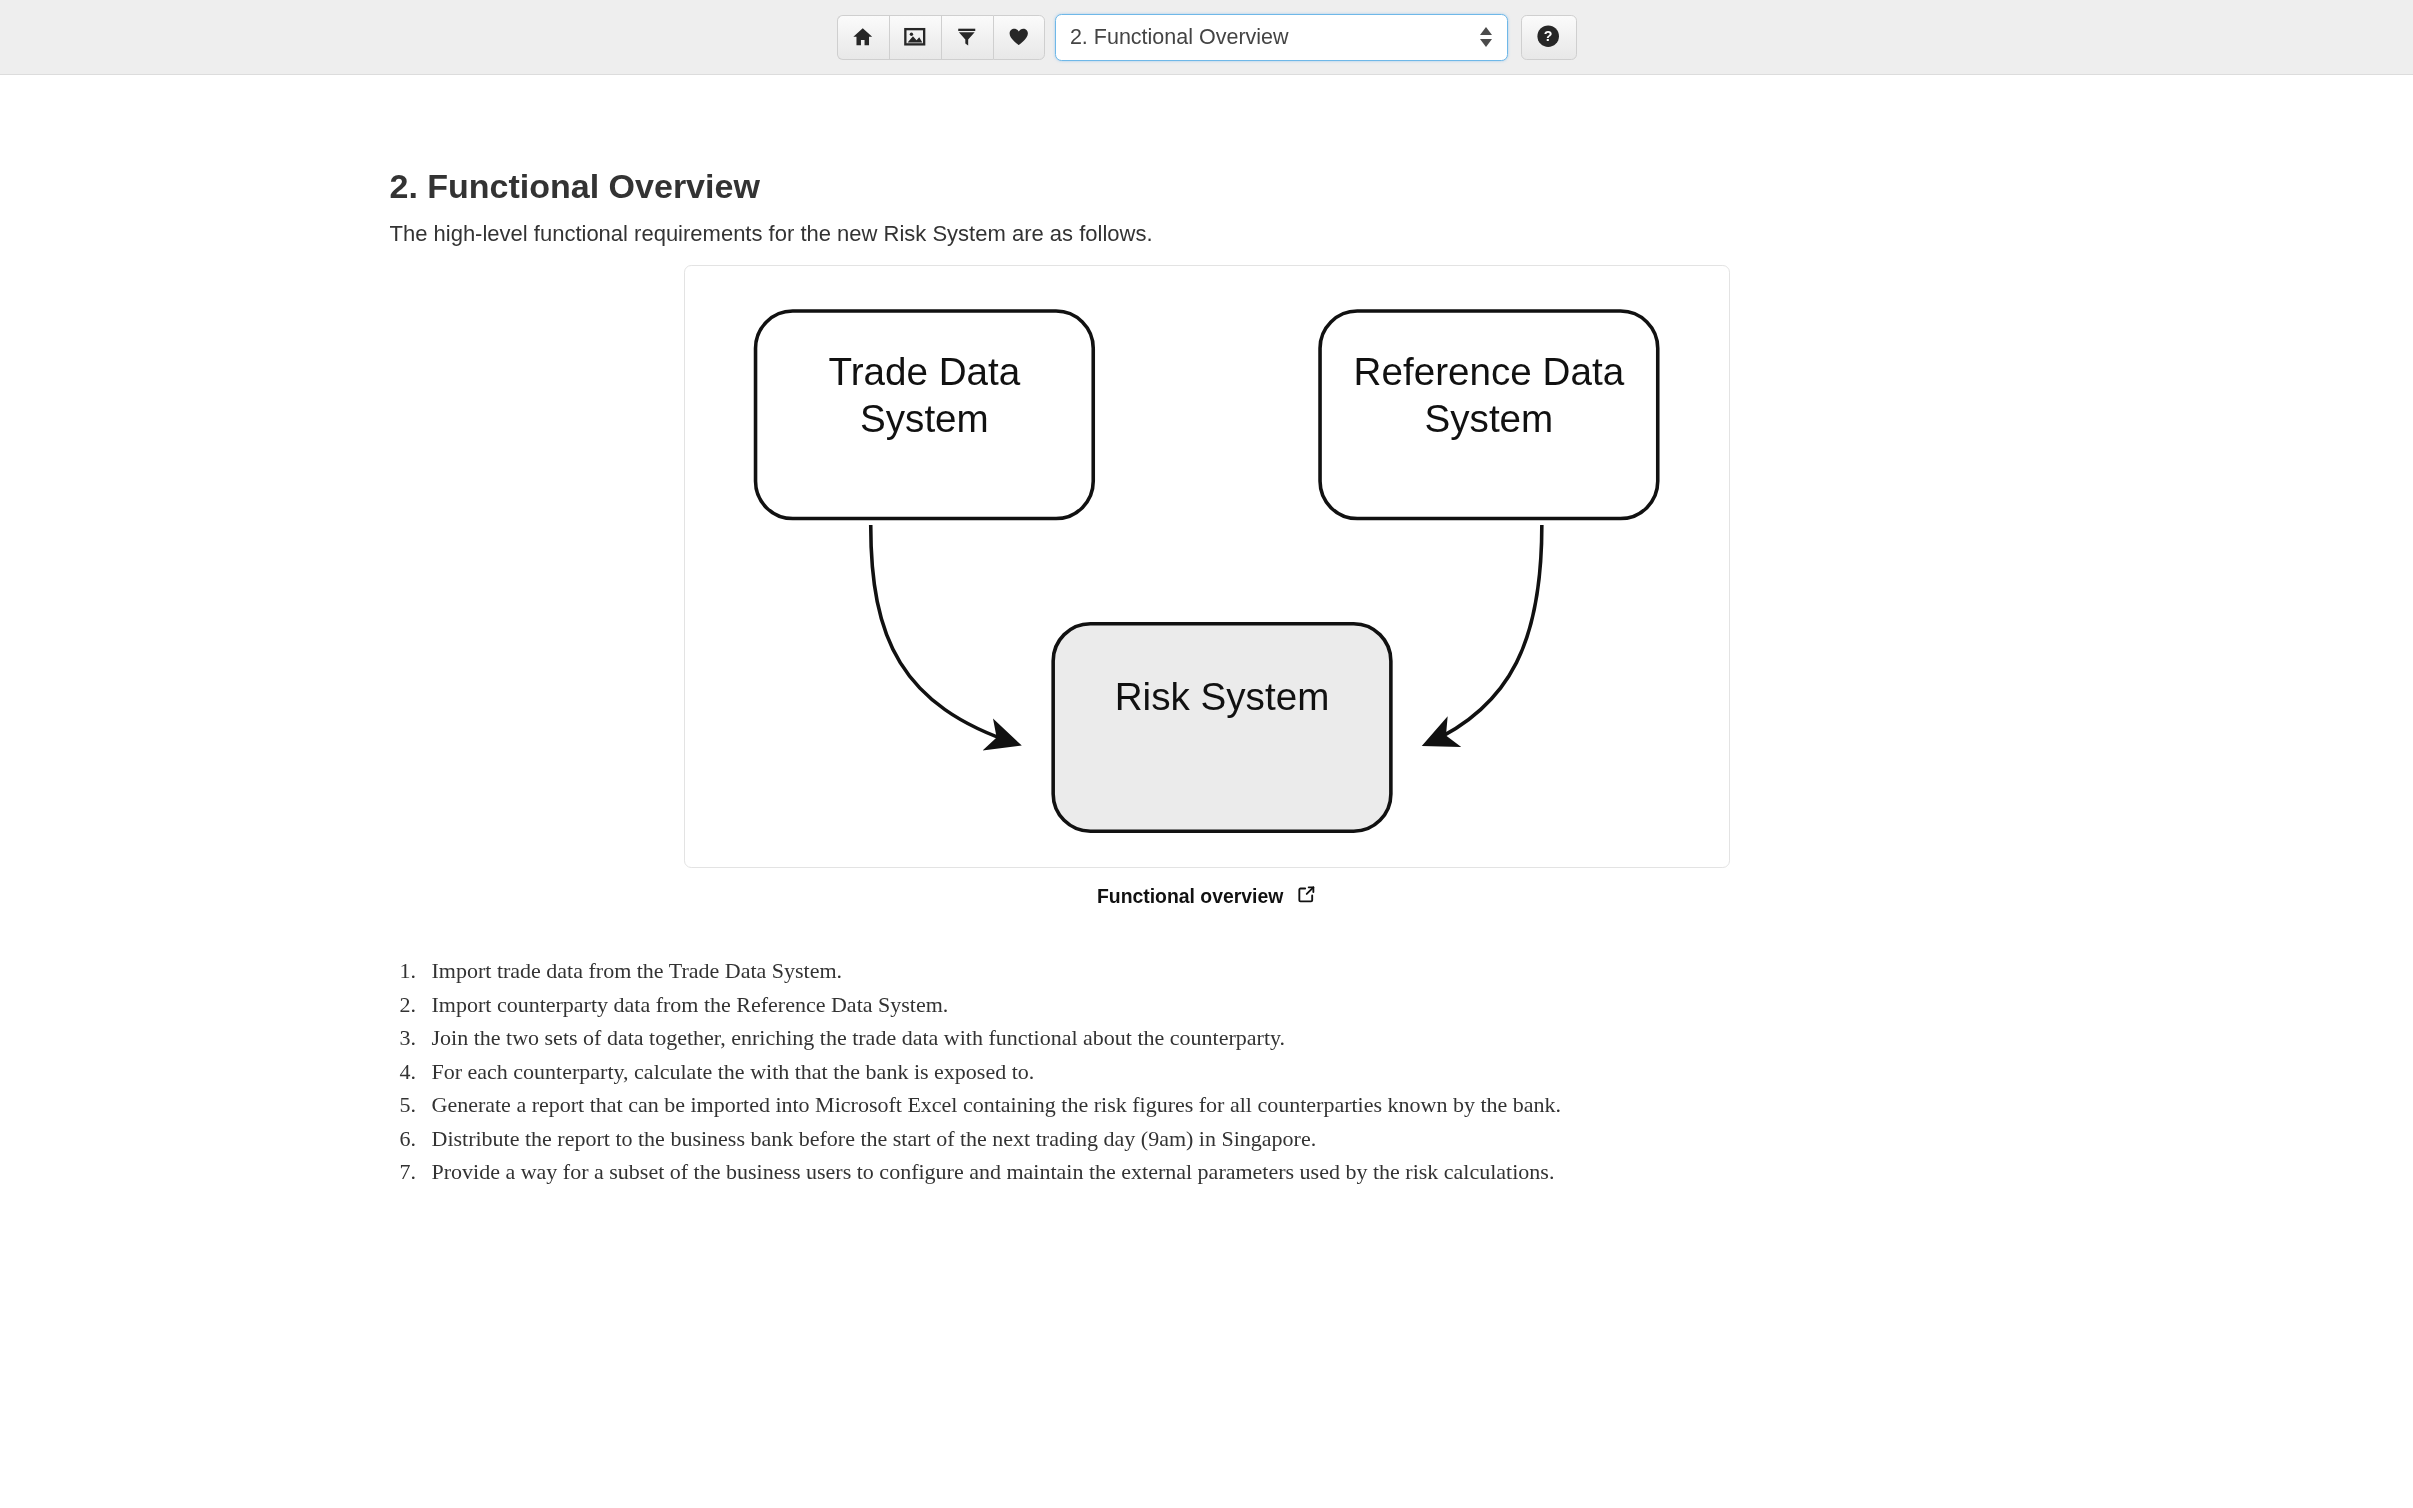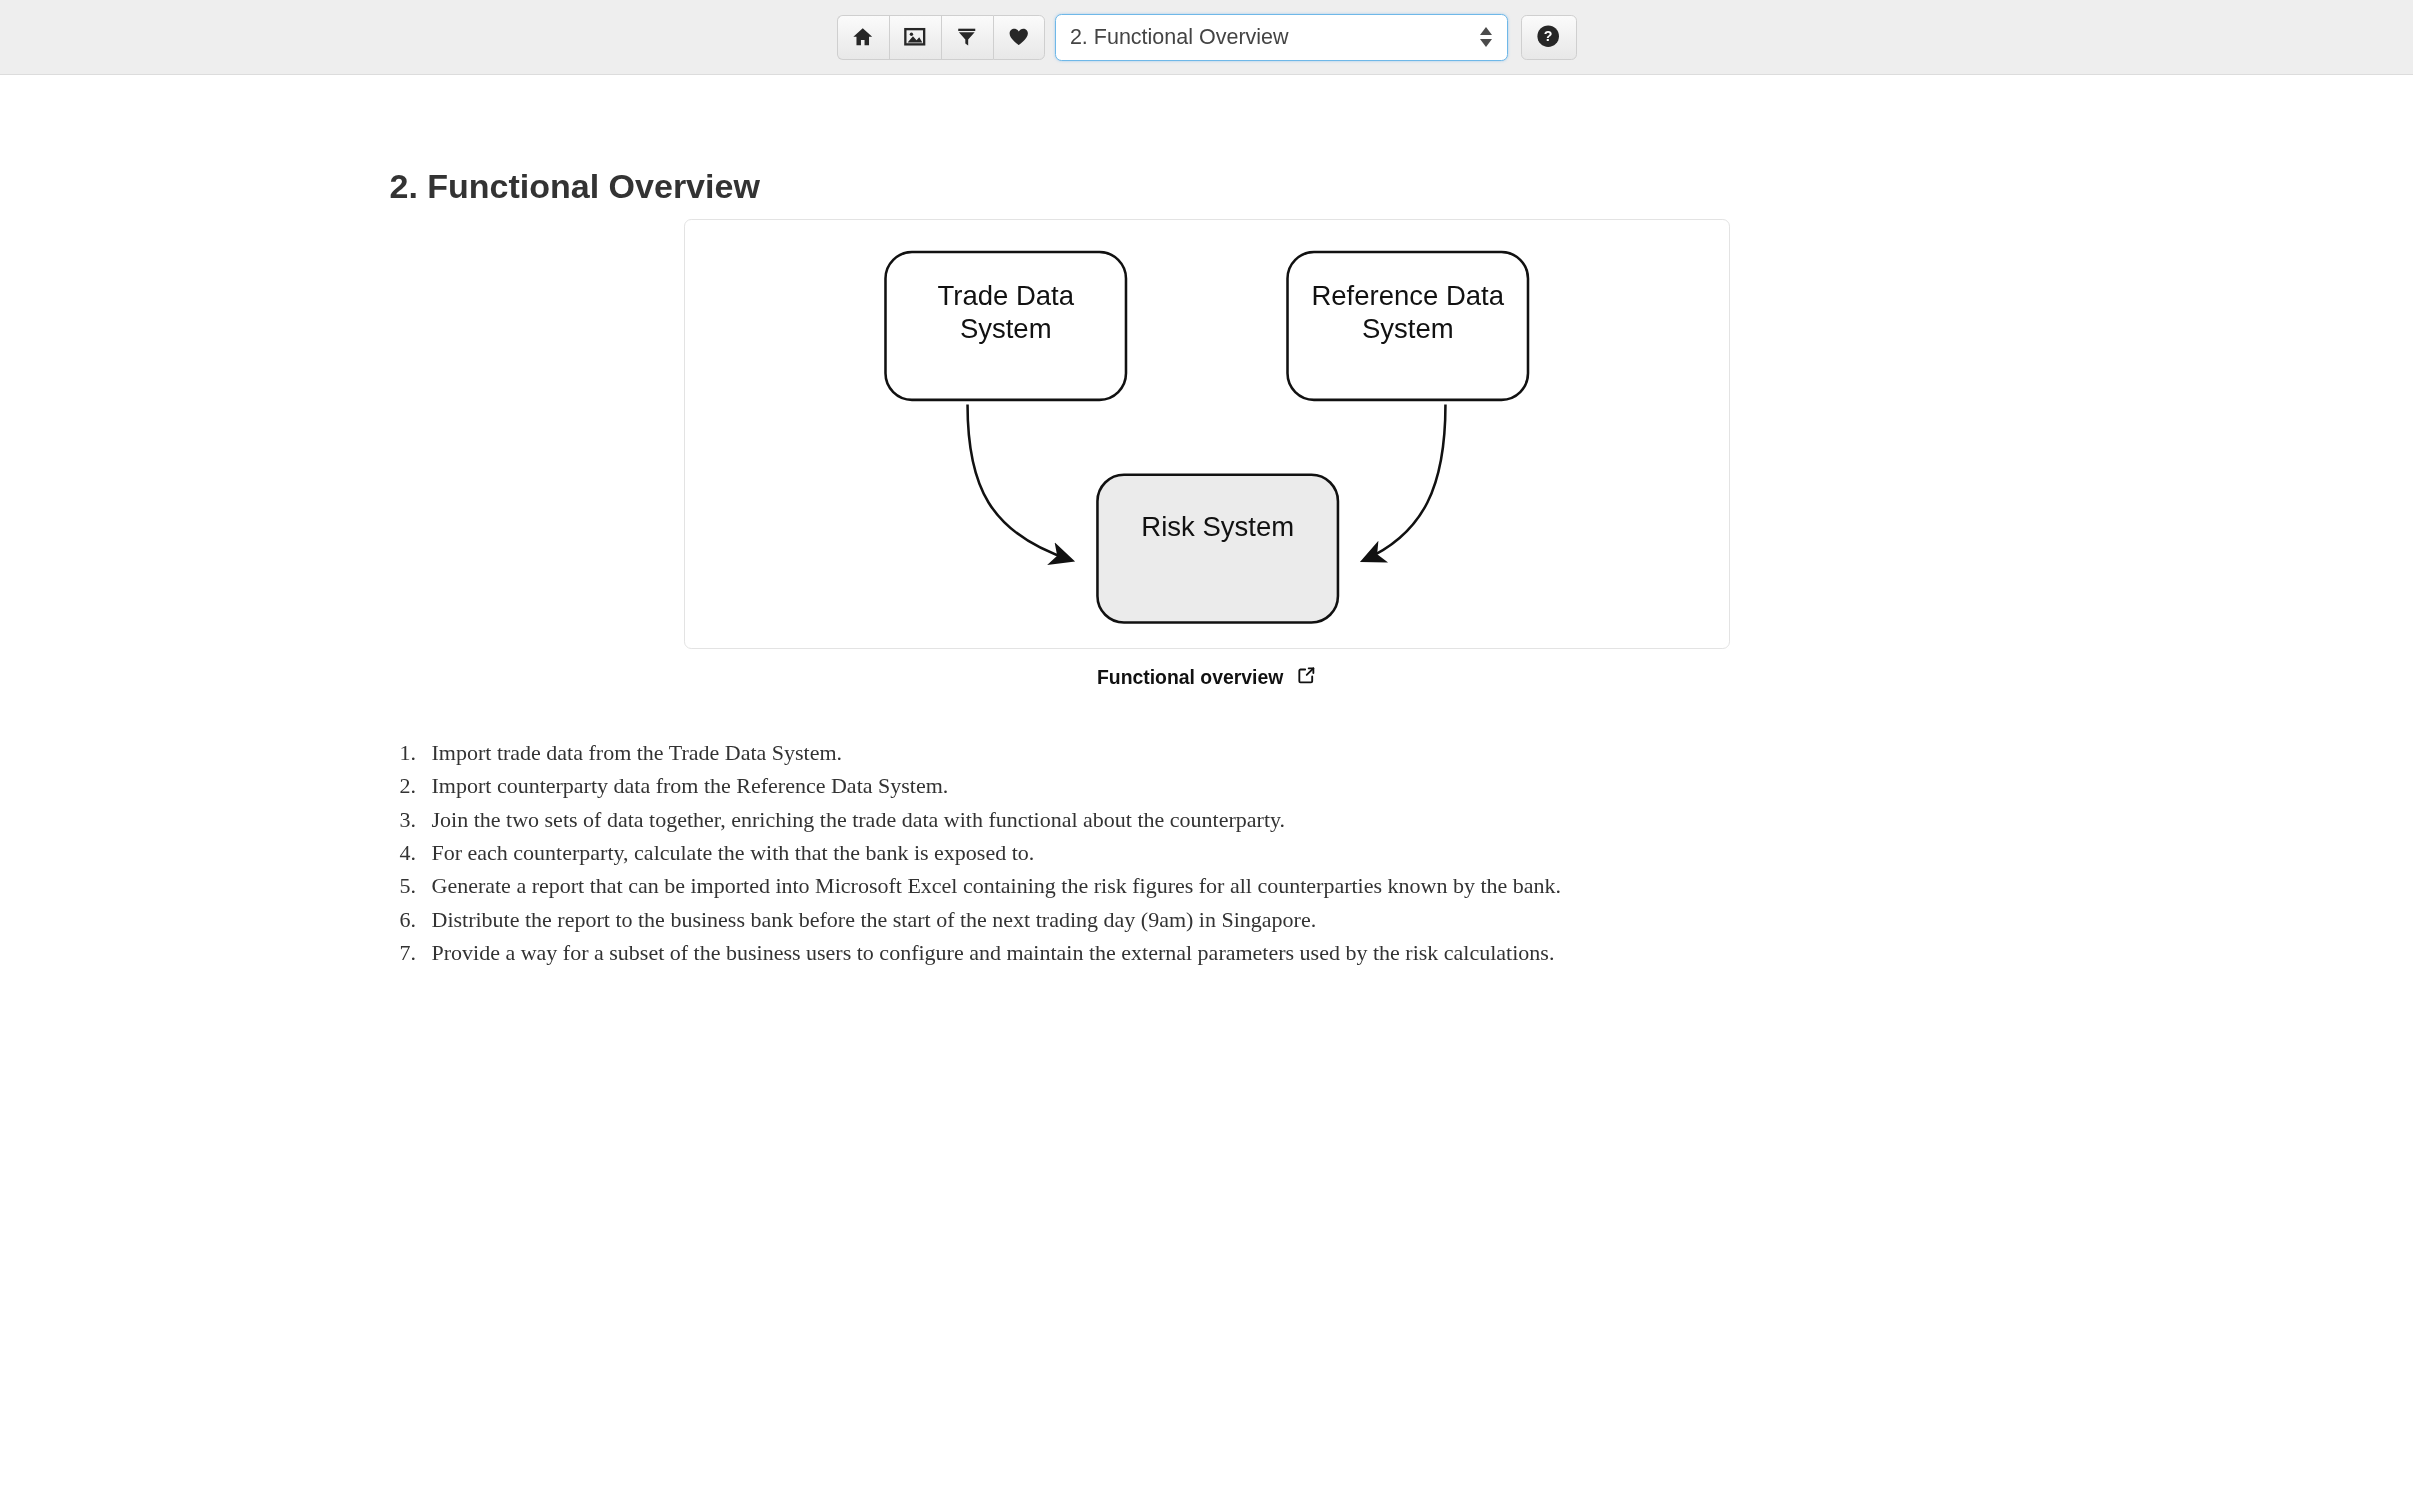--- a/index.html
+++ b/index.html
@@ -151,21 +151,21 @@
   }
 
   
   .figure {
     display: flex;
     flex-direction: column;
     align-items: center;
   }
   .figure-frame {
     width: 1046px;
-    height: 430px;
+    height: 603px;
     border: 1.4px solid #e3e3e3;
     border-radius: 7.2px;
     background: #ffffff;
     box-sizing: border-box;
     position: relative;
   }
   .figure-frame svg { display:block; width:100%; height:100%; }
   .figure-caption {
     margin-top: 17px;
     font-size: 19.4px;
@@ -277,20 +277,21 @@
   </div>
 </div>
 
 <div class="page">
 
 
   <div class="content">
 
     <h2 class="section-heading">2. Functional Overview</h2>
 
+    <p class="section-intro">The high-level functional requirements for the new Risk System are as follows.</p>
 
     <div class="figure">
 
       <div class="figure-frame">
         <svg viewBox="0 0 1456 840" preserveAspectRatio="xMidYMid meet">
           <defs>
             <marker id="ah" markerWidth="11" markerHeight="11" refX="8.5" refY="5.5" orient="auto" markerUnits="strokeWidth">
               <path d="M0,0.8 L10,5.5 L0,10.2 L2.6,5.5 Z" fill="#111111"></path>
             </marker>
           </defs>

